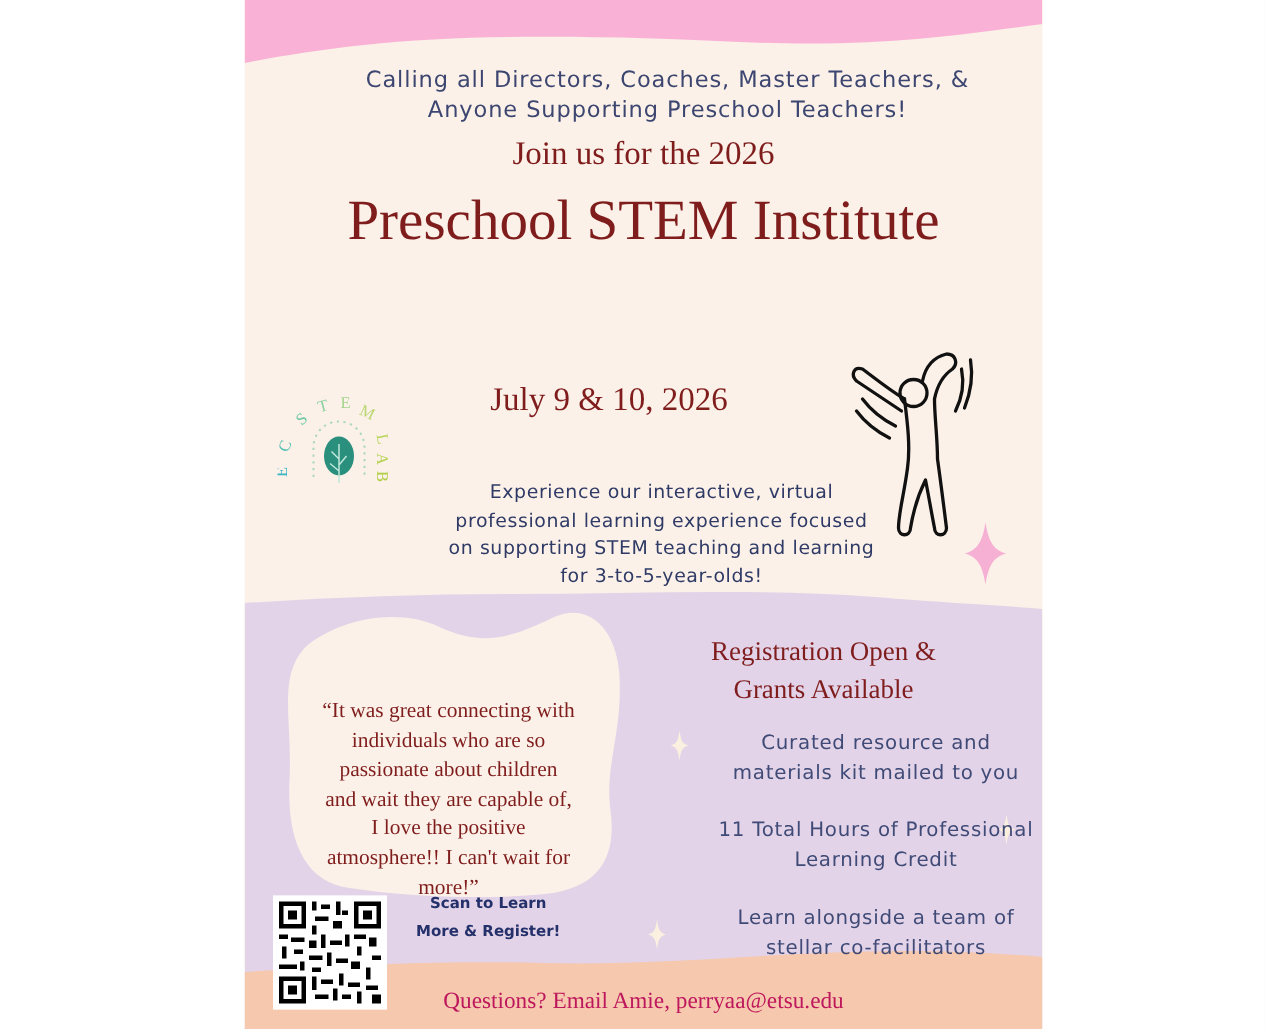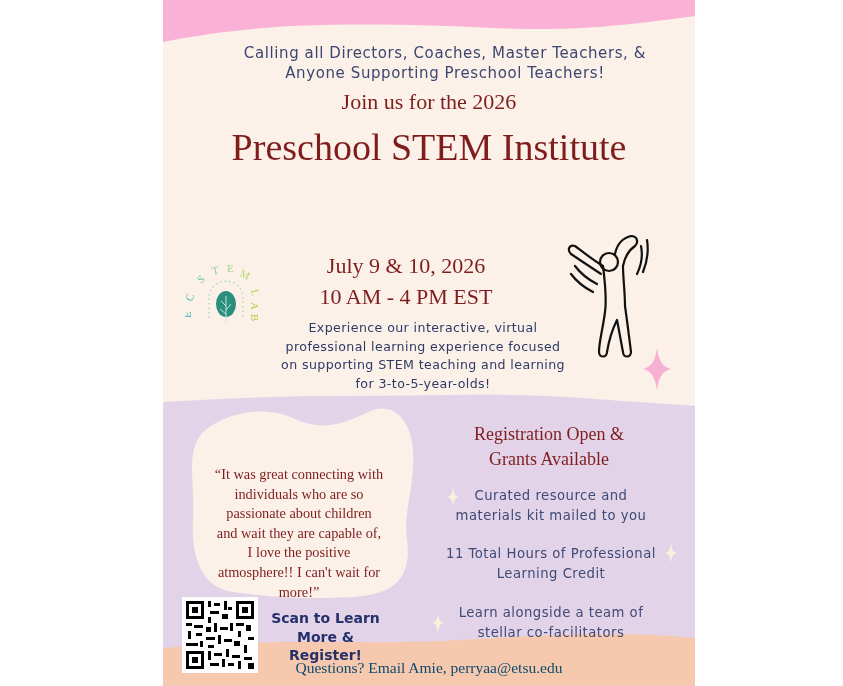--- a/index.html
+++ b/index.html
@@ -8,29 +8,29 @@
   .bg-svg{position:absolute;left:0;top:0;width:532px;height:686px;}
   .abs{position:absolute;}
   .sans{font-family:"DejaVu Sans","Liberation Sans",sans-serif;color:#2f3a66;}
   .serif{font-family:"Liberation Serif","DejaVu Serif",serif;color:#7f1d1d;}
   .center{text-align:center;}
   .calling{left:0;width:532px;top:43px;font-size:15px;line-height:20px;letter-spacing:0.6px;color:#3c4670;margin-left:16px;}
   .join{left:0;width:532px;top:88px;font-size:22px;line-height:28px;}
   .title{left:0;width:532px;top:124px;font-size:38px;line-height:46px;}
   .subtitle{left:0;width:532px;top:178px;font-size:22px;line-height:30px;text-shadow:1px 1px 2px rgba(30,45,99,0.25);}
   .date{left:143px;width:200px;top:250px;font-size:22px;line-height:31px;}
-  .desc{left:110px;width:300px;top:319px;font-size:12.6px;line-height:18.5px;letter-spacing:0.4px;}
+  .desc{left:128px;width:300px;top:319px;font-size:12.6px;line-height:18.5px;letter-spacing:0.4px;}
   .quote{left:36px;width:200px;top:430px;font-size:14.3px;line-height:19.6px;margin-top:35px;}
   .reg{left:276px;width:220px;top:422px;font-size:18px;line-height:25px;text-align:center;}
-  .bullet{font-size:13.2px;line-height:20px;letter-spacing:0.5px;color:#3f4a76;}
+  .bullet{font-size:13.2px;line-height:20px;letter-spacing:0.5px;color:#3f4a76;margin-left:33px;}
   .b1{left:278px;width:220px;top:486px;}
   .b2{left:268px;width:240px;top:544px;}
   .b3{left:278px;width:220px;top:603px;}
-  .scan{left:100px;width:125px;top:609px;font-size:14px;line-height:18.5px;font-weight:bold;color:#24306a;}
-  .questions{left:0;width:532px;top:657px;font-size:15.5px;line-height:22px;color:#0c4a6e;}
+  .scan{left:100px;width:125px;top:594px;font-size:10px;line-height:18.5px;font-weight:bold;color:#24306a;}
+  .questions{left:0;width:532px;top:657px;font-size:15.5px;line-height:22px;color:#be185d;}
   .qr{left:19px;top:597px;width:76px;height:76px;background:#fff;}
   .logo{left:22px;top:258px;width:82px;height:70px;}
   .dancer{left:402px;top:232px;width:92px;height:128px;}
   .spark{position:absolute;}
 </style>
 </head>
 <body>
 
 <div class="flyer">
 
@@ -69,21 +69,20 @@
     </g>
     <path d="M24,60 V40 A17,17 0 0 1 58,40 V60" fill="none" stroke="#a8d8b8" stroke-width="1.3" stroke-dasharray="1.5 3"></path>
     <g>
       <ellipse cx="41" cy="46" rx="10" ry="13" fill="#2a8f7c"></ellipse>
       <path d="M41,38 V64 M41,48 L36,43 M41,52 L46,46 M41,56 L35,51" stroke="#bfe6da" stroke-width="1" fill="none"></path>
     </g>
   </svg>
 
   <div class="abs serif center date">
     <div>July 9 &amp; 10, 2026</div>
-    <div>10 AM - 4 PM EST</div>
   </div>
 
   <svg class="abs dancer" viewBox="0 0 92 128">
     <g fill="none" stroke="#111" stroke-width="2.2" stroke-linecap="round" stroke-linejoin="round">
       <path d="M36,42 C24,34 12,26 6,22 C2,18 4,12 10,14 C18,20 28,28 38,34"></path>
       <circle cx="44" cy="30" r="9"></circle>
       <path d="M50,22 C52,12 58,6 66,4 C72,4 74,10 70,14 C64,18 60,24 58,34"></path>
       <path d="M38,34 C40,50 42,66 40,80 C38,96 34,110 34,120 C34,126 42,126 42,120 C44,108 48,96 52,88 C54,98 56,110 58,120 C58,126 66,126 66,120 C64,104 62,88 60,74 C60,60 58,46 58,34"></path>
       <path d="M76,14 C78,24 76,34 72,42"></path>
       <path d="M82,8 C84,20 82,30 78,40"></path>

